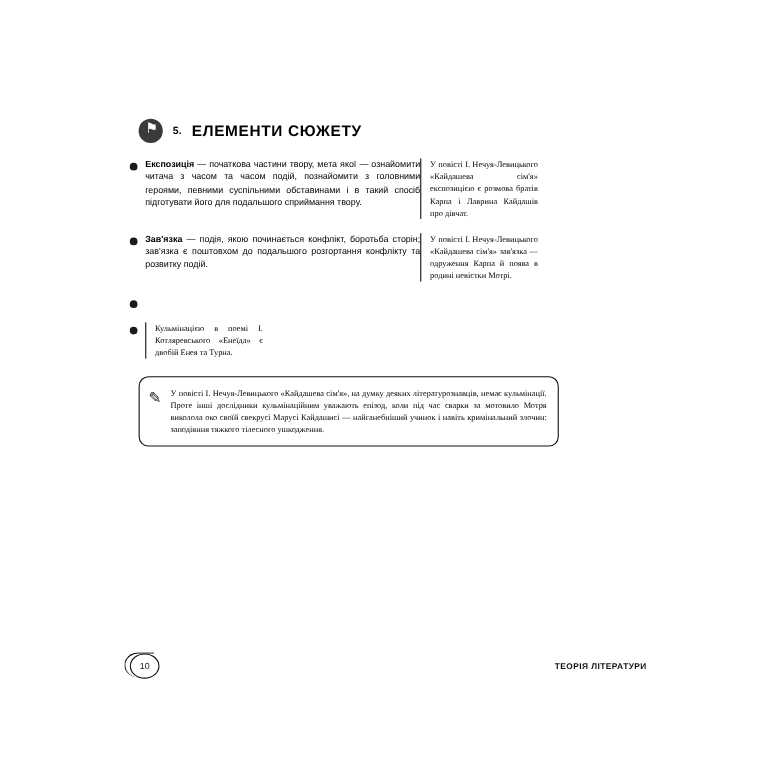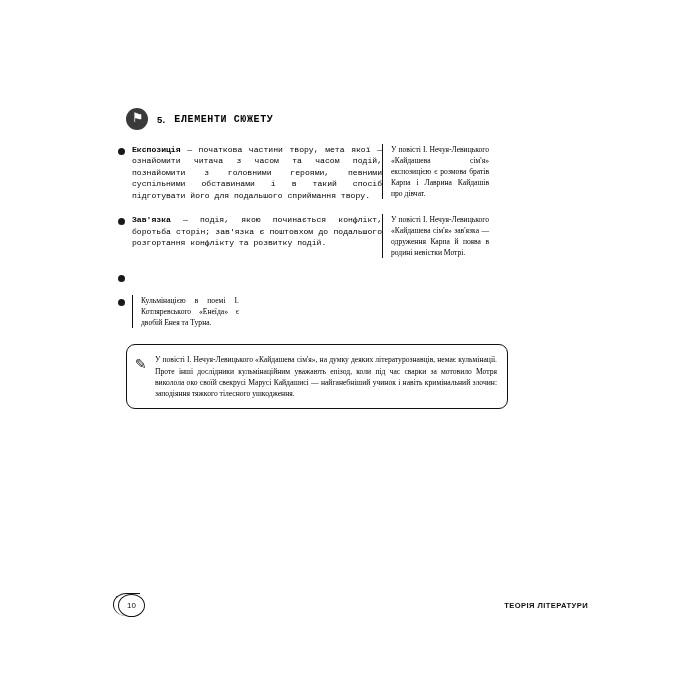--- a/index.html
+++ b/index.html
@@ -56,23 +56,23 @@
     line-height: 14px;
     font-family: "DejaVu Sans", sans-serif;
   }
   .section-num {
     font-family: "Liberation Sans", sans-serif;
     font-weight: bold;
     font-size: 9.5px;
     letter-spacing: 0.2px;
   }
   .section-title {
-    font-family: Liberation Mono, monospace;
-    font-weight: bold;
-    font-size: 10px;
+    font-family: Liberation Sans, sans-serif;
+    font-weight: bold;
+    font-size: 14px;
     letter-spacing: 0.6px;
   }
 
   
   .rows {
     display: block;
   }
   .row {
     display: flex;
     align-items: flex-start;
@@ -85,21 +85,21 @@
     border-radius: 50%;
     background: #1a1a1a;
     margin-top: 4px;
     margin-right: 7px;
   }
   .main-col {
     width: 250px;
     font-size: 8.1px;
     line-height: 1.42;
     text-align: justify;
-    font-family: Liberation Mono, monospace;
+    font-family: Liberation Sans, sans-serif;
   }
   .main-col b {
     font-weight: bold;
   }
   .side-col {
     width: 98px;
     margin-left: 0;
     border-left: 1.2px solid #111;
     padding-left: 8px;
     font-size: 7.6px;

